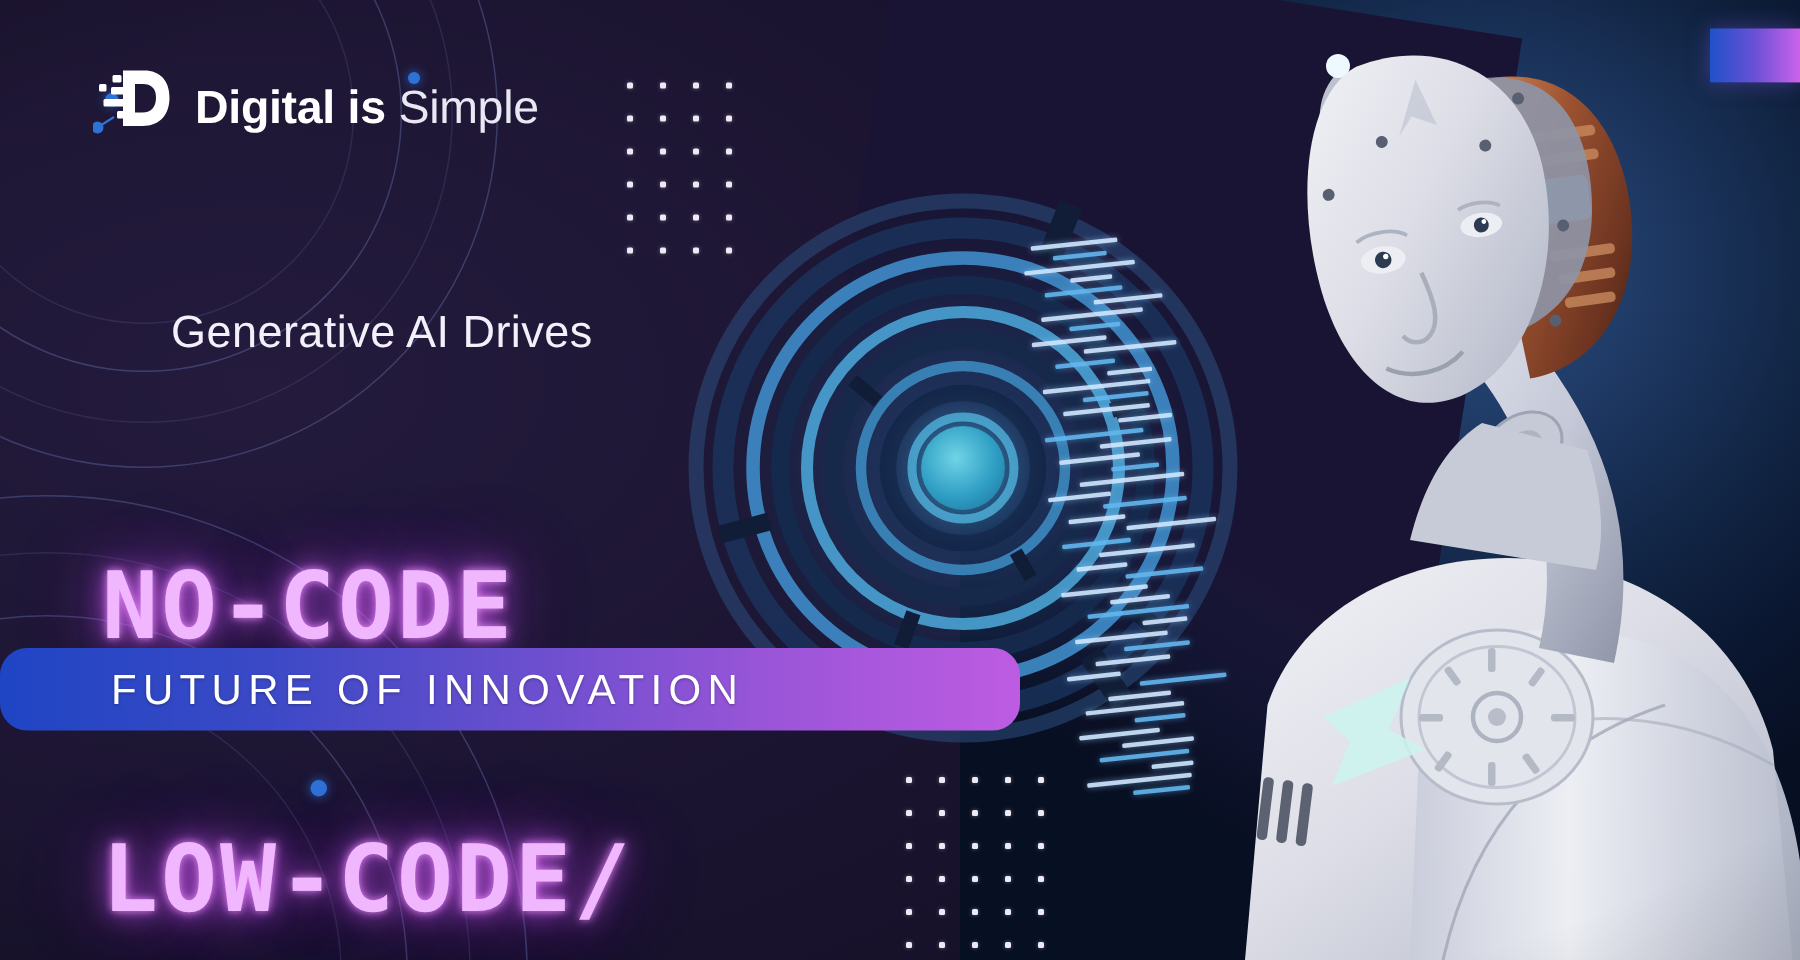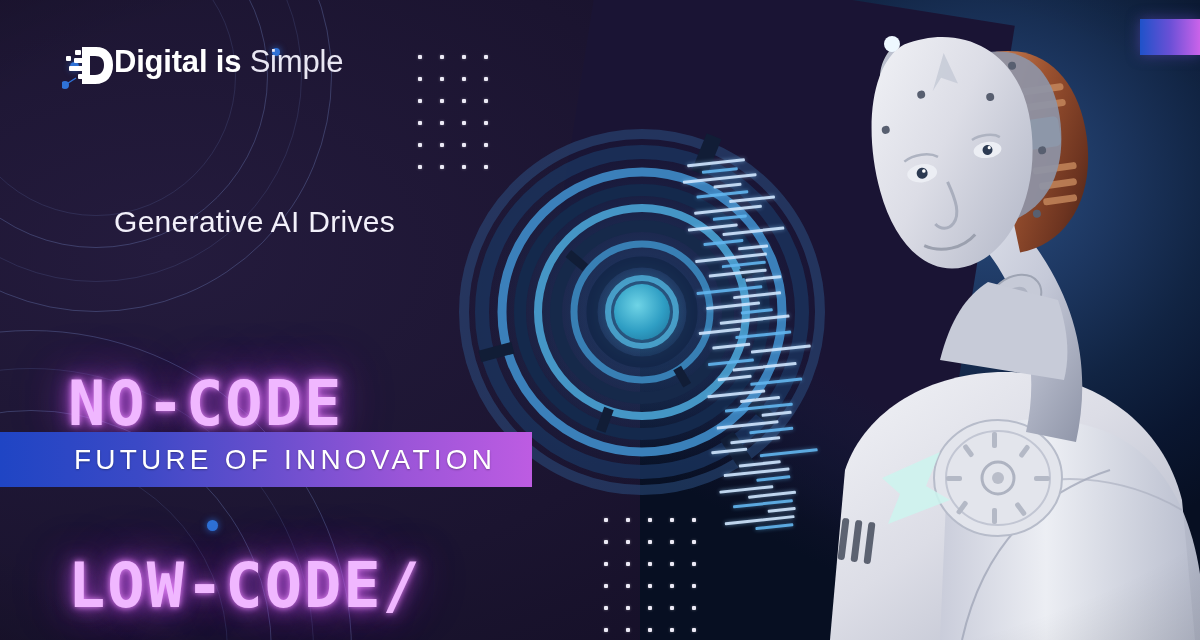--- a/index.html
+++ b/index.html
@@ -70,21 +70,21 @@
   .codestream b{
     position:absolute;height:3px;display:block;border-radius:1px;
     background:#cfe6ff;box-shadow:0 0 4px rgba(150,210,255,.6);
   }
   .codestream b.c{background:#63b6ef;box-shadow:0 0 4px rgba(99,182,239,.6);}
 
   
   .robot{position:absolute;right:-10px;top:0;width:420px;height:640px;}
 
   
-  .logo{position:absolute;left:62px;top:44px;display:flex;align-items:flex-start;}
+  .logo{position:absolute;left:62px;top:44px;display:flex;align-items:flex-end;gap:16px;}
   .logo-mark{width:52px;height:46px;position:relative;flex:0 0 auto;}
   .logo-text{
     font-size:31px;letter-spacing:-.2px;color:#fff;white-space:nowrap;
     font-family:"Liberation Sans",sans-serif;
   }
   .logo-text .b{font-weight:700;}
   .logo-text .l{font-weight:400;color:#e9e7f3;}
 
   .eyebrow{
     position:absolute;left:74px;top:205px;
@@ -102,23 +102,23 @@
     text-shadow:
       0 0 6px rgba(236,140,255,.95),
       0 0 18px rgba(206,92,240,.85),
       0 0 38px rgba(170,60,220,.65),
       0 0 62px rgba(140,40,200,.45);
     white-space:pre;
   }
   .headline .ln{display:block;}
 
   .ribbon{
-    position:absolute;left:0;top:432px;width:532px;height:55px;
+    position:absolute;left:0;top:432px;width:680px;height:55px;
     background:linear-gradient(90deg,#1f45c4 0%,#3b49c6 26%,#6b4fce 52%,#9b55d8 76%,#bd5ce2 100%);
-    display:flex;align-items:center;
+    display:flex;align-items:center;border-radius:18px;
   }
   .ribbon span{
     margin-left:74px;
     color:#fff;font-size:28px;letter-spacing:4.2px;font-weight:400;
     text-shadow:0 1px 2px rgba(0,0,0,.3);
   }
 
   .corner-bar{
     position:absolute;right:0;top:19px;width:60px;height:36px;
     background:linear-gradient(90deg,#1f52c9 0%,#6a50d6 50%,#cb63ea 100%);

